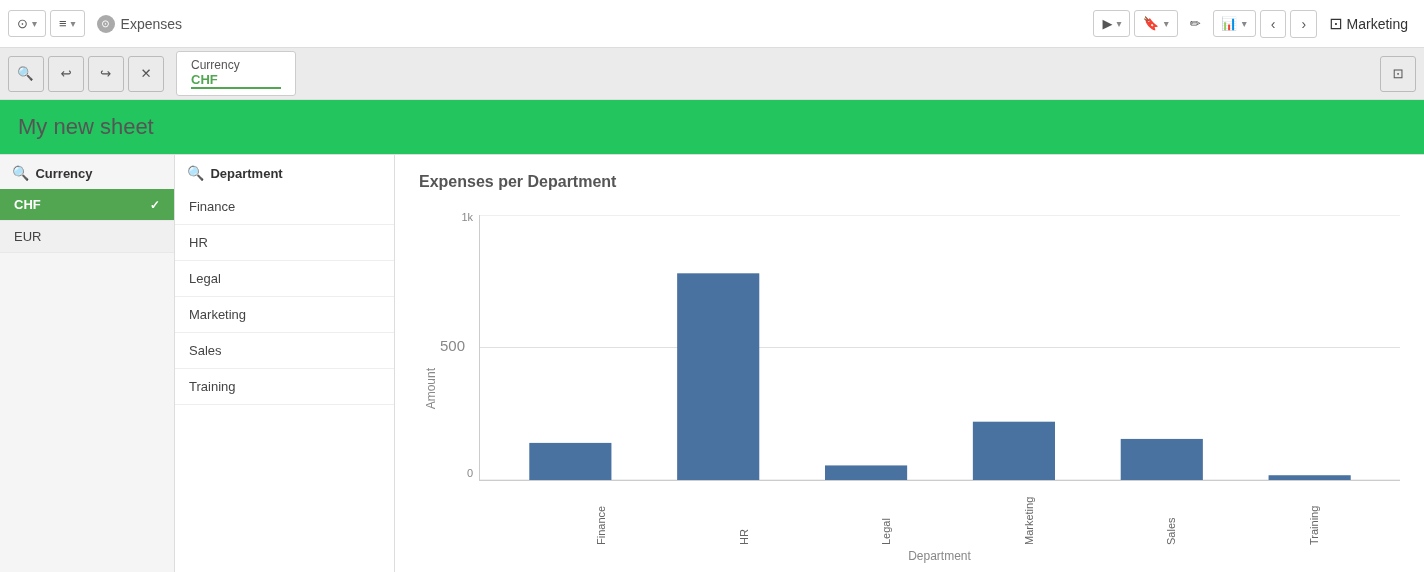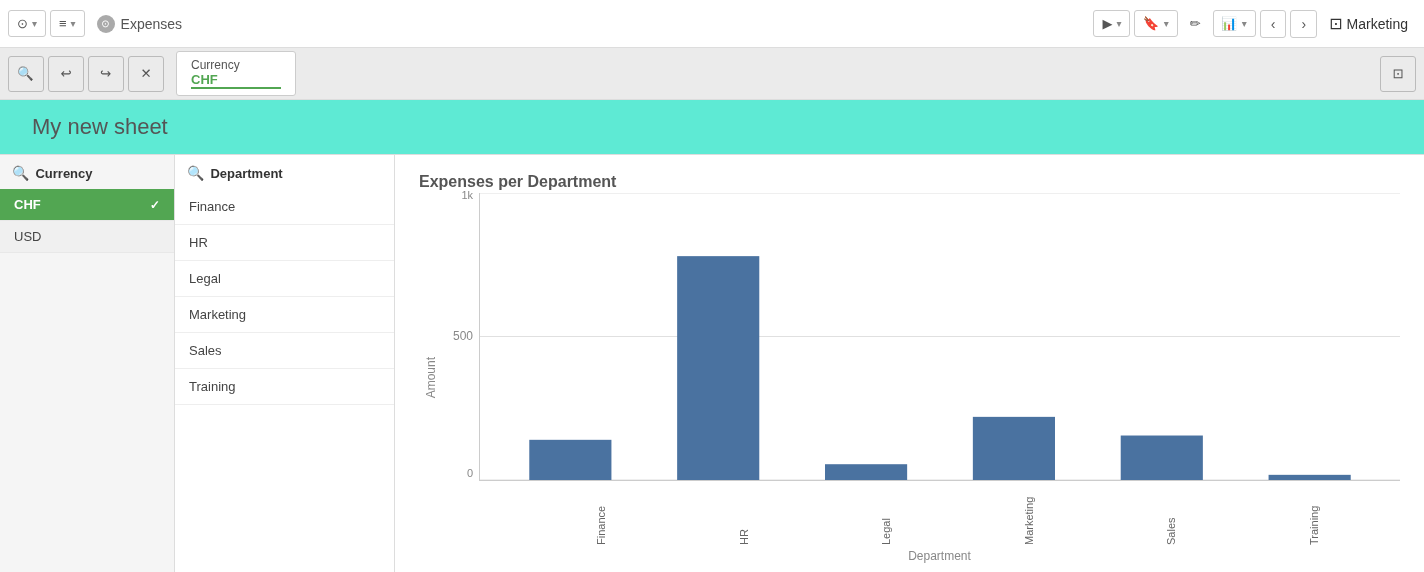--- a/index.html
+++ b/index.html
@@ -51,22 +51,22 @@
       padding: 6px 14px;
       min-width: 120px;
       cursor: pointer;
       margin-left: 8px;
     }
     .filter-chip .chip-label { font-size: 12px; color: #555; }
     .filter-chip .chip-value { font-size: 13px; color: #52a652; font-weight: 600; border-bottom: 2px solid #52a652; }
 
     
     .sheet-title-bar {
-      background: #5eead4;
-      padding: 14px 32px;
+      background: #22c55e;
+      padding: 14px 18px;
       border-bottom: 1px solid #ddd;
     }
     .sheet-title {
       font-size: 22px;
       font-weight: 300;
       color: #555;
     }
 
     
     .main-content {
@@ -126,21 +126,21 @@
       flex: 1;
       background: #fff;
       padding: 18px 24px 12px;
       display: flex;
       flex-direction: column;
     }
     .chart-title {
       font-size: 16px;
       font-weight: 600;
       color: #555;
-      margin-bottom: 2px;
+      margin-bottom: 24px;
     }
   </style>
 </head>
 <body>
 
 <div class="top-toolbar">
   <div class="toolbar-left">
     <button class="toolbar-btn">
       <span>⊙</span>
       <span class="chevron">▾</span>
@@ -214,21 +214,21 @@
   <div class="currency-panel">
     <div class="panel-header">
       <span class="search-icon-sm">🔍</span>
       <span>Currency</span>
     </div>
     <div class="list-item active">
       <span>CHF</span>
       <span class="check-mark">✓</span>
     </div>
     <div class="list-item">
-      <span>USD</span>
+      <span>EUR</span>
     </div>
   </div>
 
   <div class="department-panel">
     <div class="panel-header">
       <span class="search-icon-sm">🔍</span>
       <span>Department</span>
     </div>
     <div class="dept-item">Finance</div>
     <div class="dept-item">HR</div>
@@ -245,21 +245,21 @@
 
       <div style="width:24px; display:flex; align-items:center; justify-content:center; flex-shrink:0;">
         <span style="writing-mode:vertical-rl; transform:rotate(180deg); font-size:12px; color:#888;">Amount</span>
       </div>
 
       <div style="display:flex; flex:1; flex-direction:column;">
         <div style="display:flex; flex:1; min-height:0; position:relative;">
 
           <div style="width:36px; position:relative; flex-shrink:0;text-decoration:underline;">
             <span style="position:absolute; bottom:calc(100% * 1000/1000 - 8px); right:6px; font-size:11px; color:#888;">1k</span>
-            <span style="position:absolute; bottom:calc(100% * 500/1000 - 6px); right:6px; font-size:12px; color:#888;">500</span>
+            <span style="position:absolute; bottom:calc(100% * 500/1000 - 6px); right:14px; font-size:15px; color:#888;">500</span>
             <span style="position:absolute; bottom:2px; right:6px; font-size:11px; color:#888;">0</span>
           </div>
 
           <div style="flex:1; position:relative; border-left:1px solid #ccc; border-bottom:1px solid #ccc;">
             <svg width="100%" height="100%" viewBox="0 0 560 230" preserveAspectRatio="none" style="position:absolute; top:0; left:0;">
 
               <line x1="0" y1="0" x2="560" y2="0" stroke="#e0e0e0" stroke-width="1"></line>
               <line x1="0" y1="115" x2="560" y2="115" stroke="#e0e0e0" stroke-width="1"></line>
               <line x1="0" y1="230" x2="560" y2="230" stroke="#e0e0e0" stroke-width="1"></line>
 

